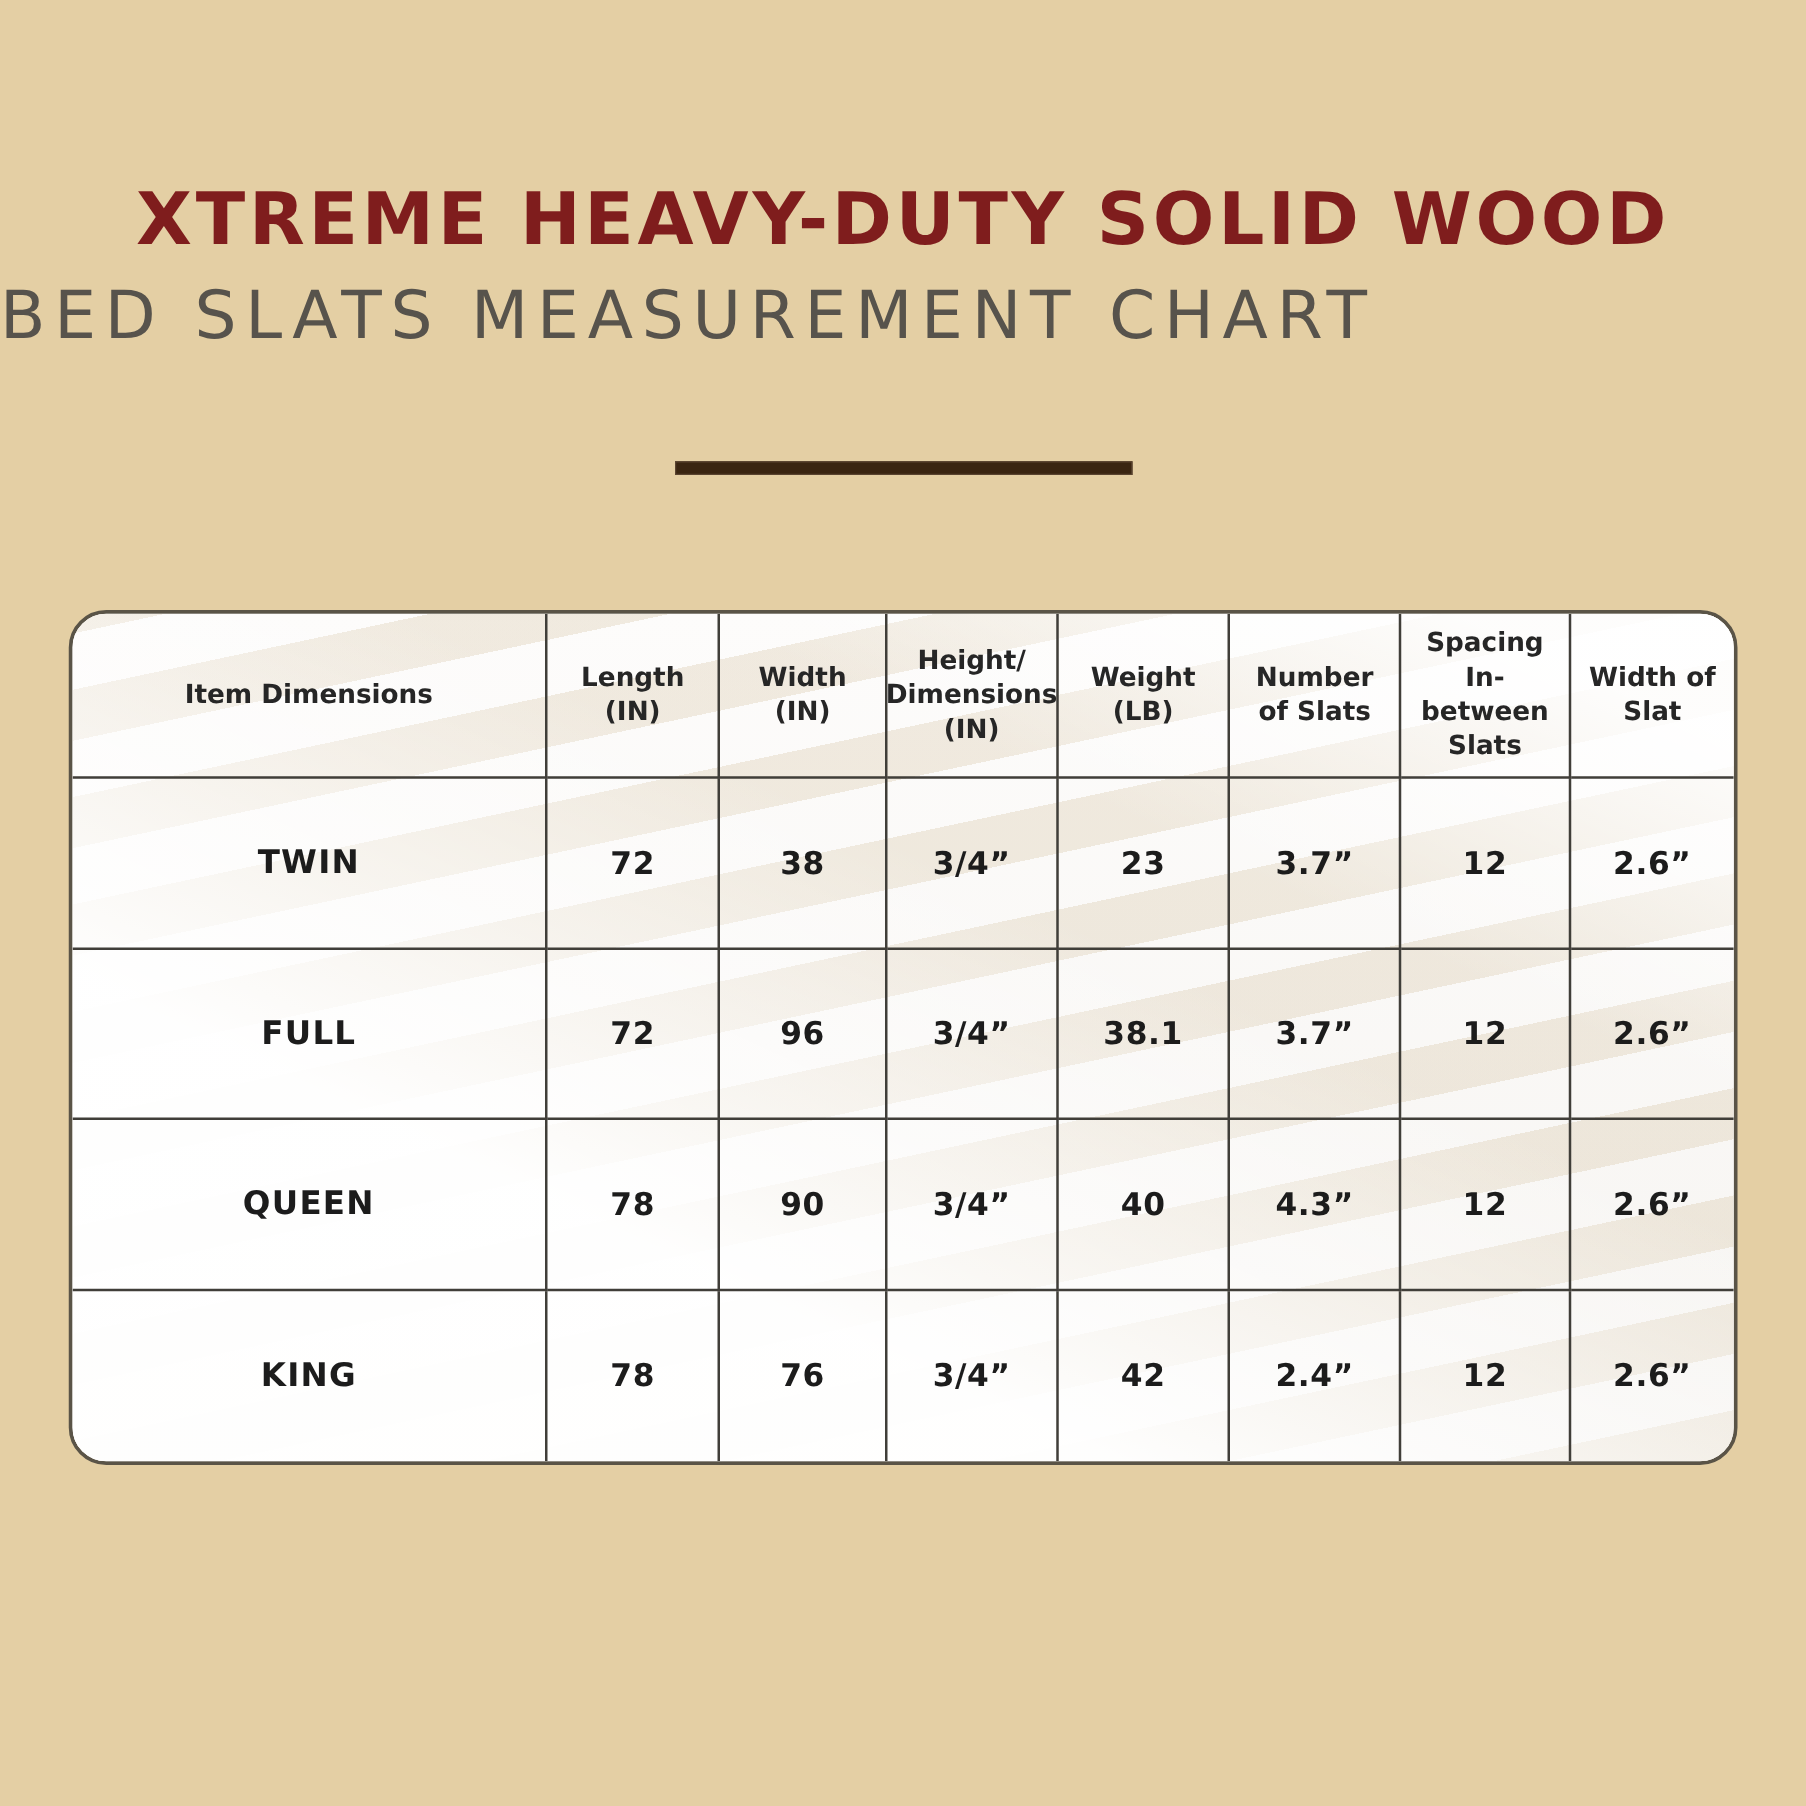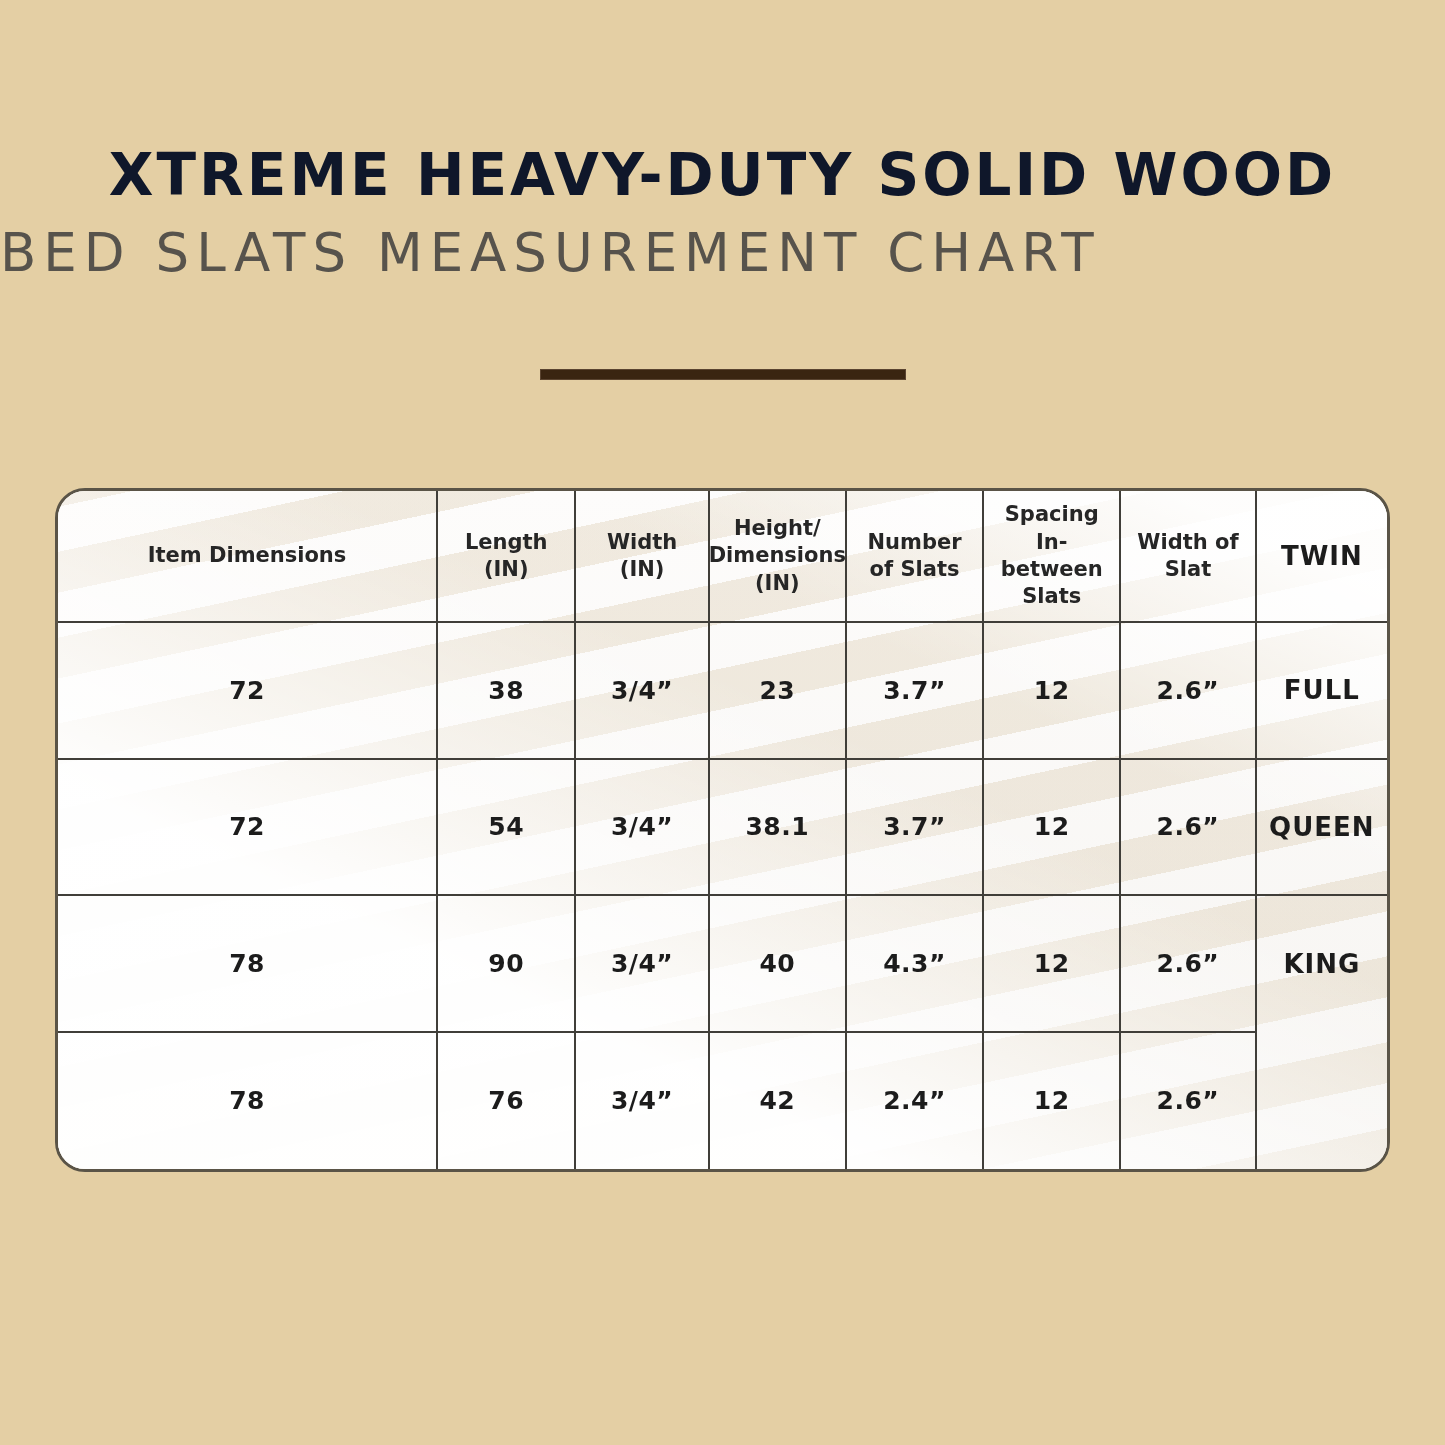--- a/index.html
+++ b/index.html
@@ -21,21 +21,21 @@
   }
   .title-line1 {
     position: absolute;
     top: 144px;
     left: 0;
     right: 0;
     text-align: center;
     font-size: 58px;
     font-weight: bold;
     letter-spacing: 3px;
-    color: #0f172a;
+    color: #7f1d1d;
     line-height: 1.1;
     white-space: nowrap;
   }
   .title-line2 {
     position: absolute;
     top: 224px;
     left: 0;
     right: 0;
     font-size: 53px;
     font-weight: normal;
@@ -125,36 +125,37 @@
   <div class="divider"></div>
 
   <div class="table-card">
     <div class="table-bg"></div>
     <div class="grid">
 
       <div class="cell head">Item Dimensions</div>
       <div class="cell head">Length (IN)</div>
       <div class="cell head">Width (IN)</div>
       <div class="cell head">Height/ Dimensions (IN)</div>
+      <div class="cell head">Weight (LB)</div>
       <div class="cell head">Number of Slats</div>
       <div class="cell head">Spacing In-between Slats</div>
       <div class="cell head">Width of Slat</div>
 
       <div class="cell size">TWIN</div>
       <div class="cell val">72</div>
       <div class="cell val">38</div>
       <div class="cell val">3/4”</div>
       <div class="cell val">23</div>
       <div class="cell val">3.7”</div>
       <div class="cell val">12</div>
       <div class="cell val">2.6”</div>
 
       <div class="cell size">FULL</div>
       <div class="cell val">72</div>
-      <div class="cell val">54</div>
+      <div class="cell val">96</div>
       <div class="cell val">3/4”</div>
       <div class="cell val">38.1</div>
       <div class="cell val">3.7”</div>
       <div class="cell val">12</div>
       <div class="cell val">2.6”</div>
 
       <div class="cell size">QUEEN</div>
       <div class="cell val">78</div>
       <div class="cell val">90</div>
       <div class="cell val">3/4”</div>

